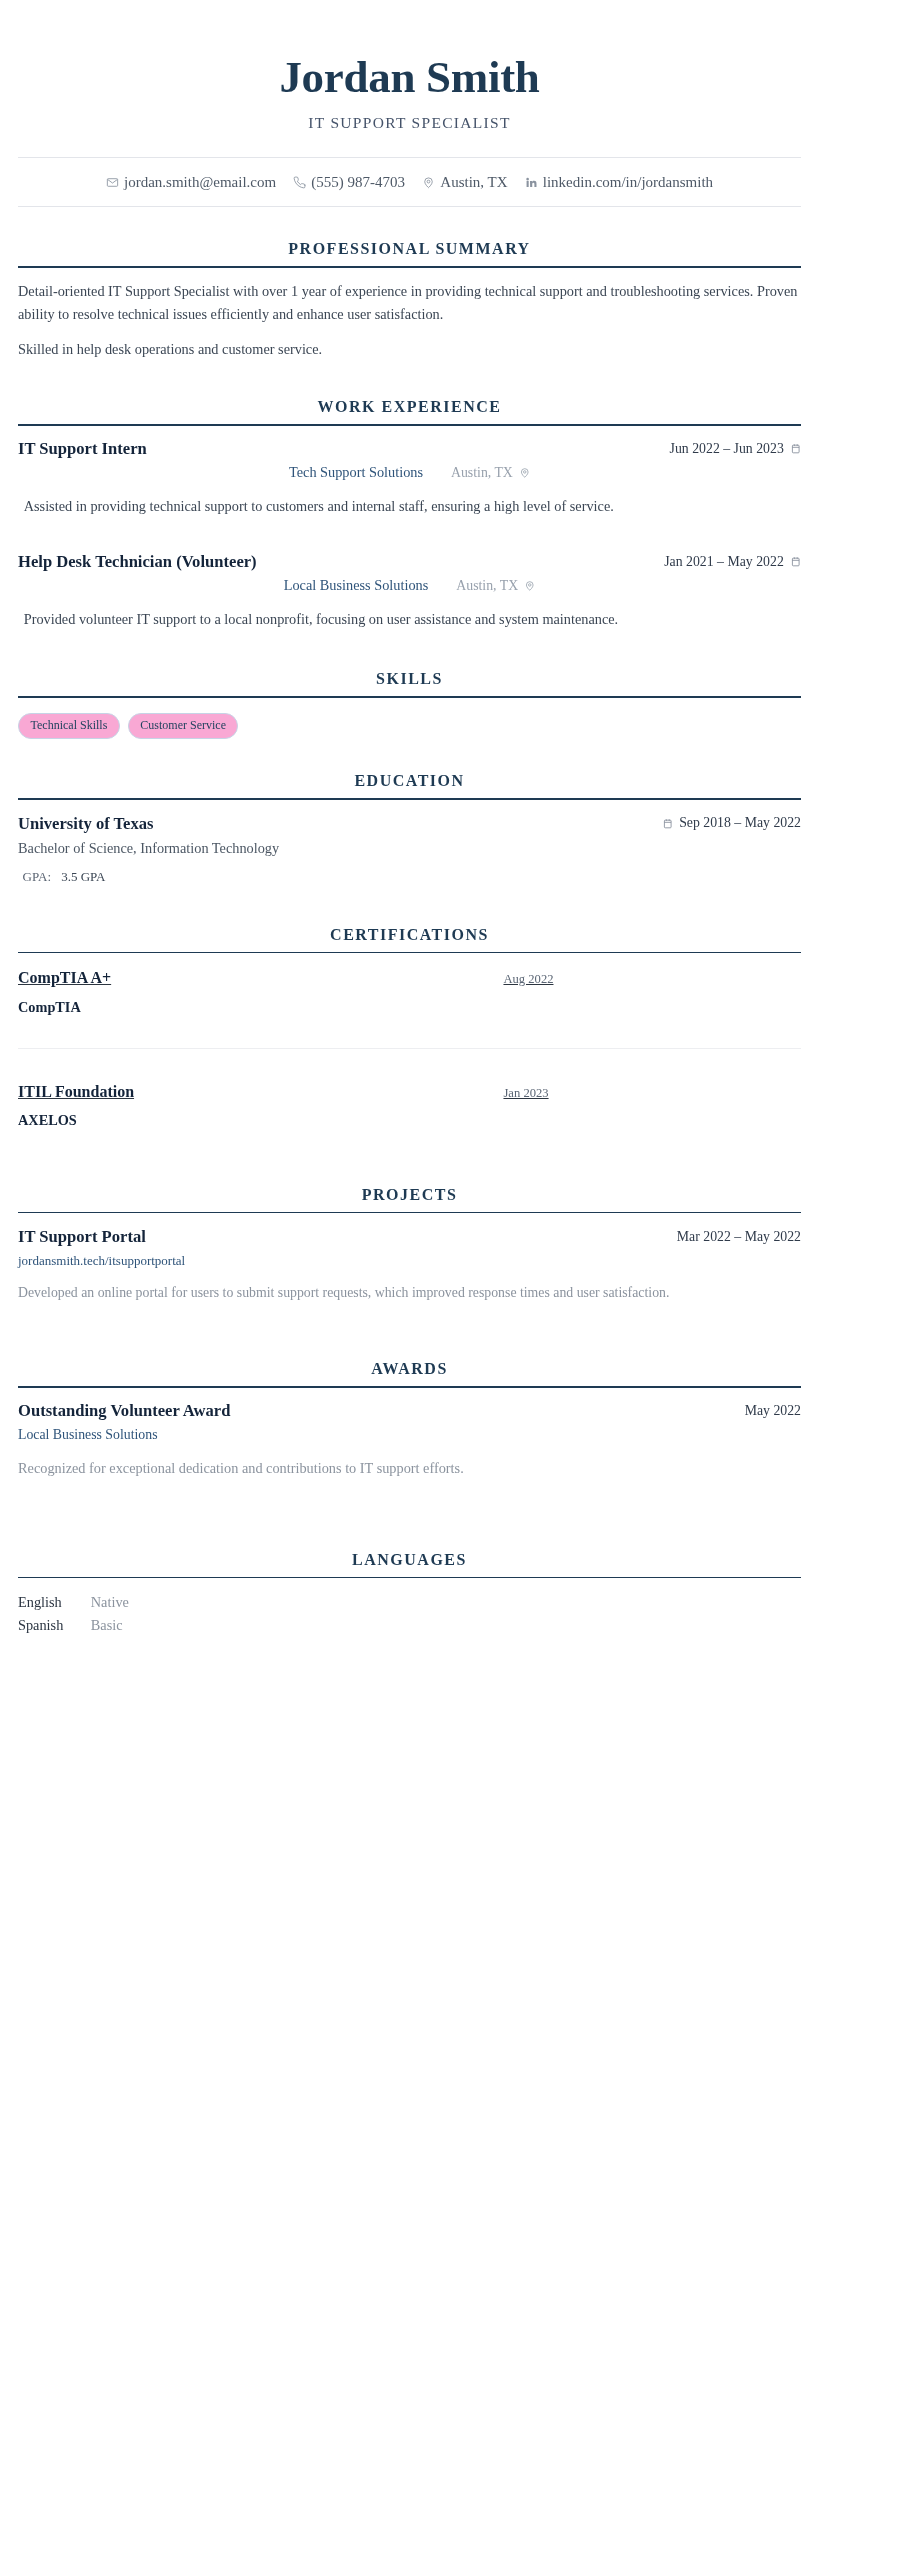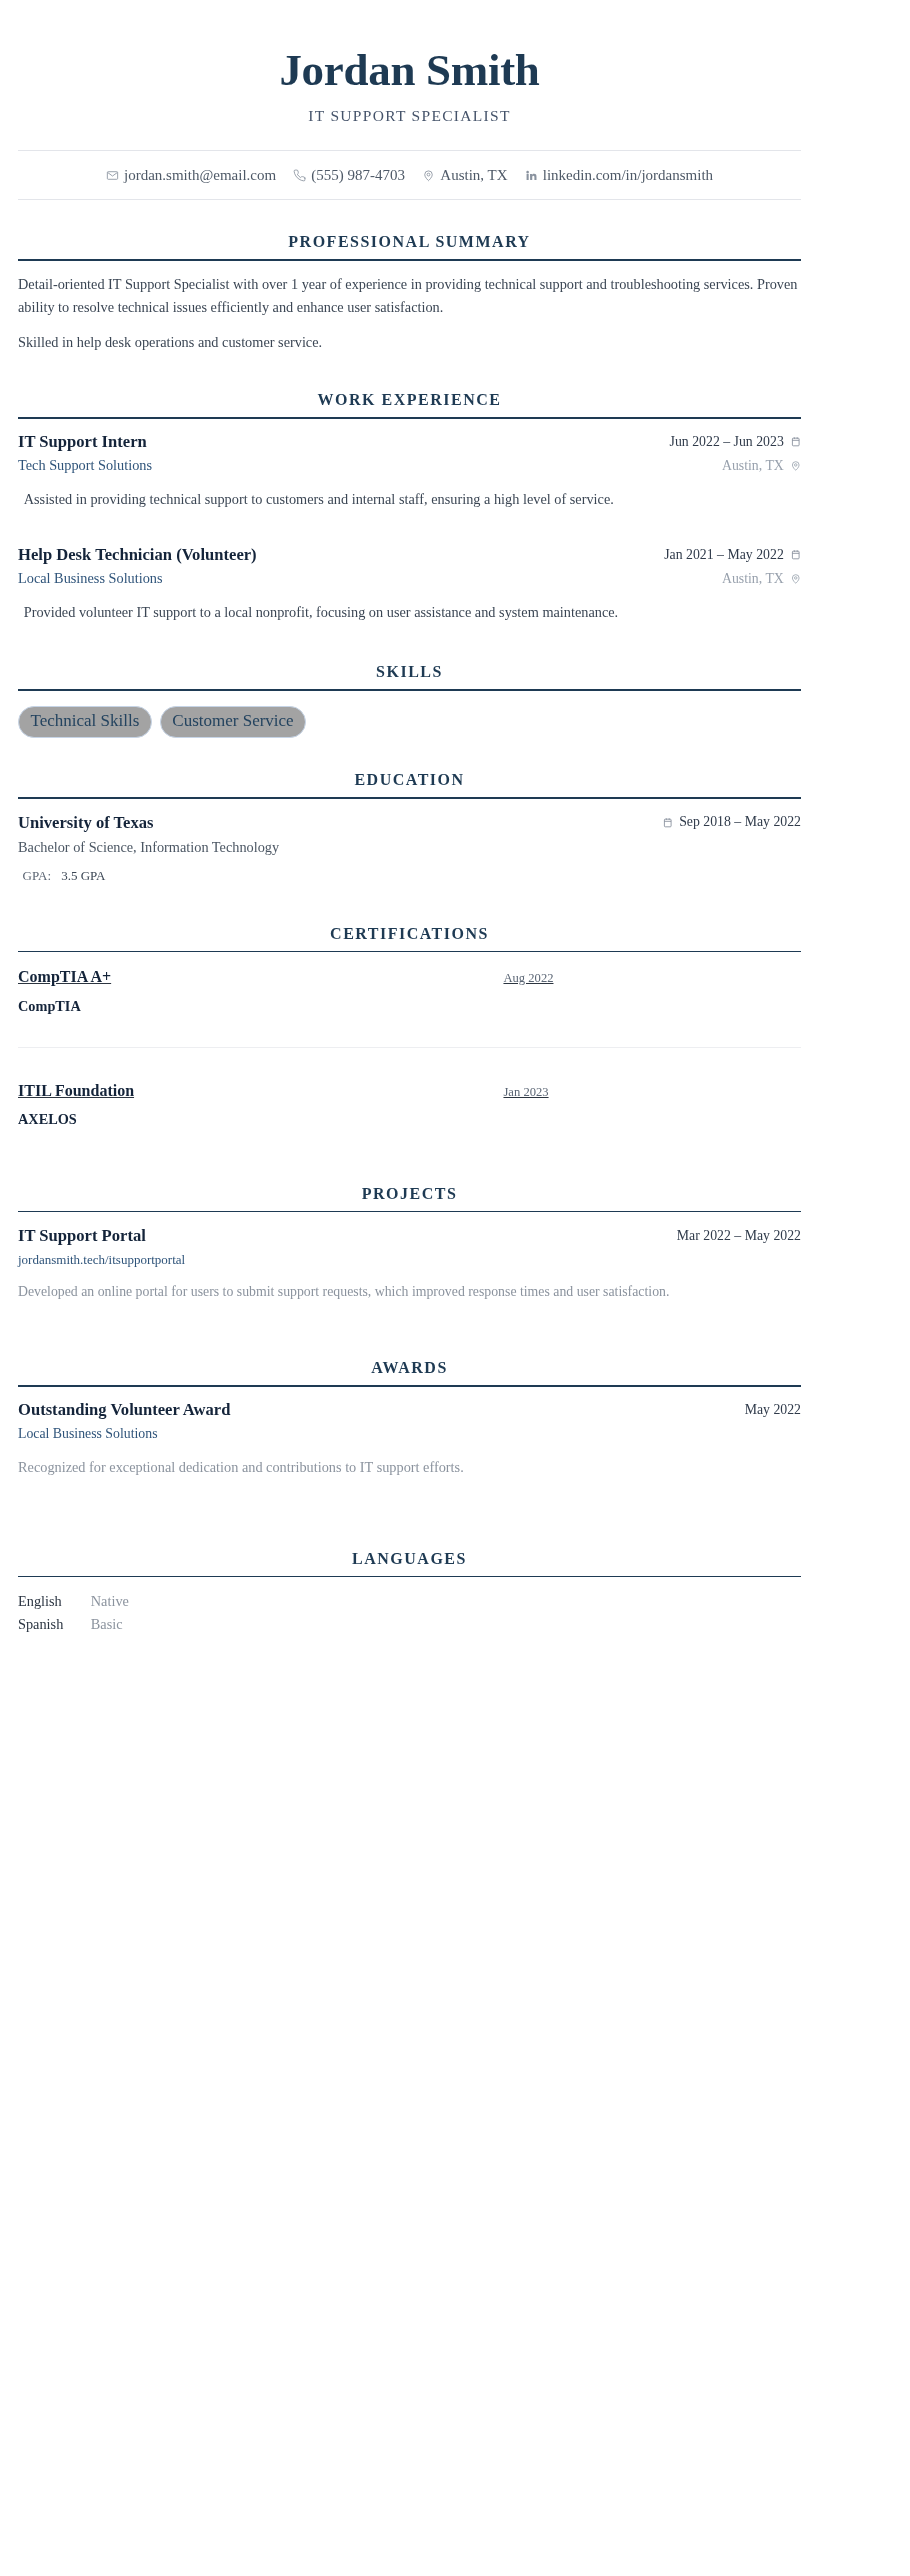--- a/index.html
+++ b/index.html
@@ -14,21 +14,21 @@
     min-height: 2576px;
     font-family: "Liberation Serif", "DejaVu Serif", serif;
     color: #2c3540;
     -webkit-font-smoothing: antialiased;
   }
 
   .page {
     width: 819px;
     min-height: 2576px;
     background: #ffffff;
-    padding: 1px;
+    padding: 8px;
     position: relative;
   }
 
   .inner {
     width: 783px;
     margin: 0 auto;
     padding-top: 36px;
   }
 
   
@@ -139,21 +139,21 @@
     display: inline-flex;
     align-items: center;
     width: 11.5px;
     height: 11.5px;
     color: #7f8895;
     flex: 0 0 auto;
   }
   .entry-sub-row {
     display: flex;
     align-items: baseline;
-    justify-content: space-between;
+    justify-content: center;
     gap: 28px;
     margin-top: 4px;
   }
   .entry-org {
     font-size: 14.3px;
     color: #2f547a;
   }
   .entry-loc {
     font-size: 13.8px;
     color: #98a1ad;
@@ -180,25 +180,25 @@
   .entry-gap { height: 27.5px; }
 
   
   .chips {
     display: flex;
     flex-wrap: wrap;
     gap: 8px;
     padding-top: 2.3px;
   }
   .chip {
-    background: #a3a3a3;
+    background: #f9a8d4;
     border: 0.6px solid #c6d4e6;
     border-radius: 573px;
     padding: 4.6px 11.5px 5.2px 11.5px;
-    font-size: 17px;
+    font-size: 12px;
     color: #23435f;
     line-height: 1.2;
   }
 
   
   .edu-degree {
     font-size: 14.3px;
     color: #4b5663;
     margin-top: 5.7px;
   }

